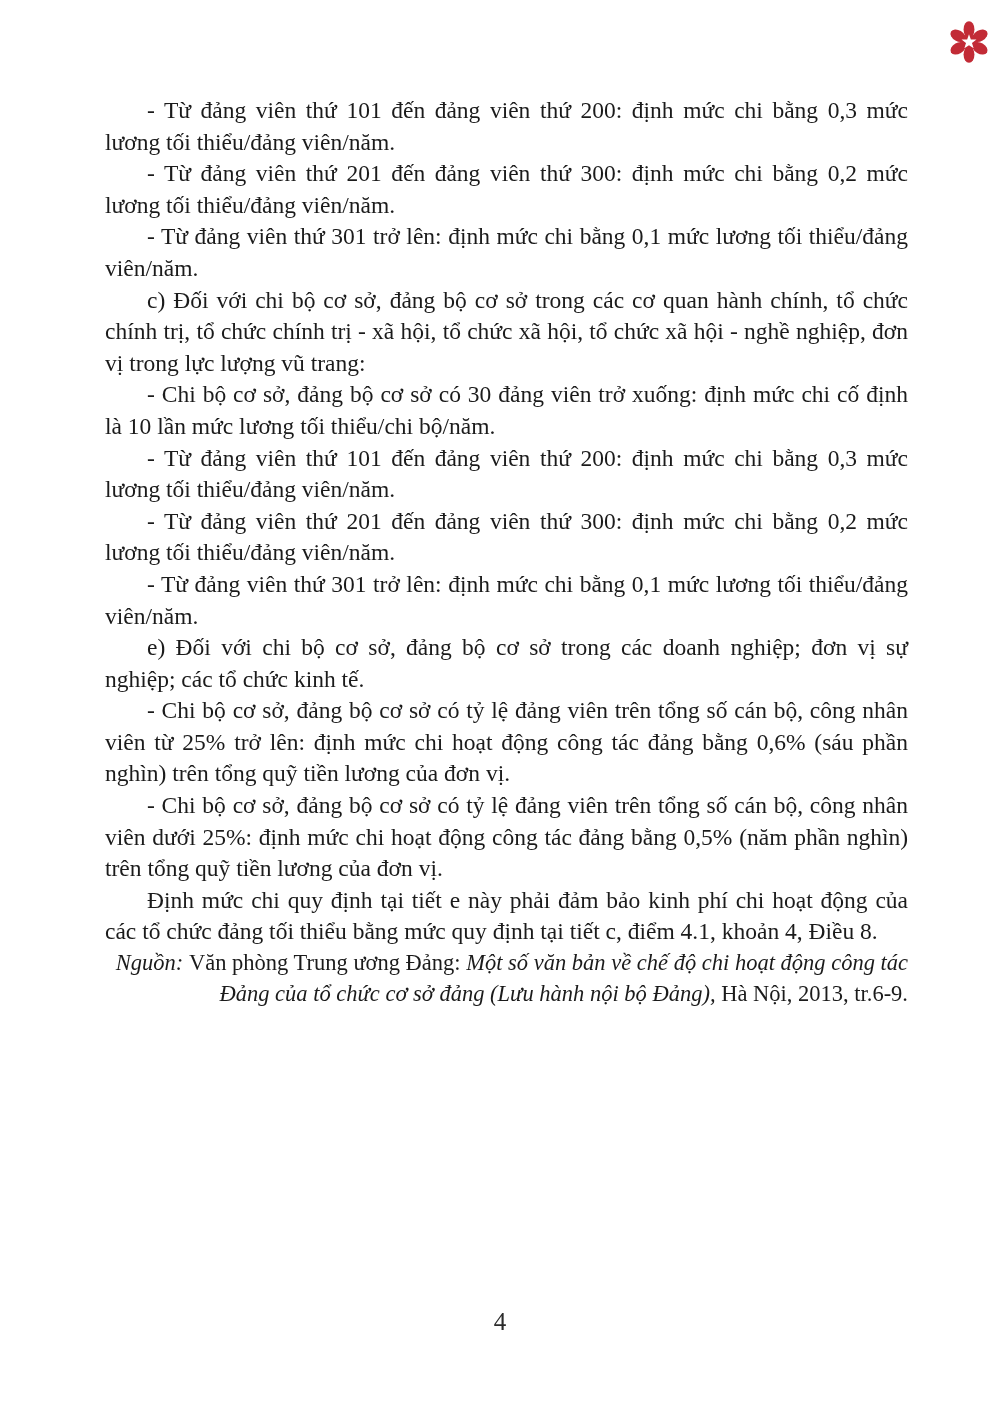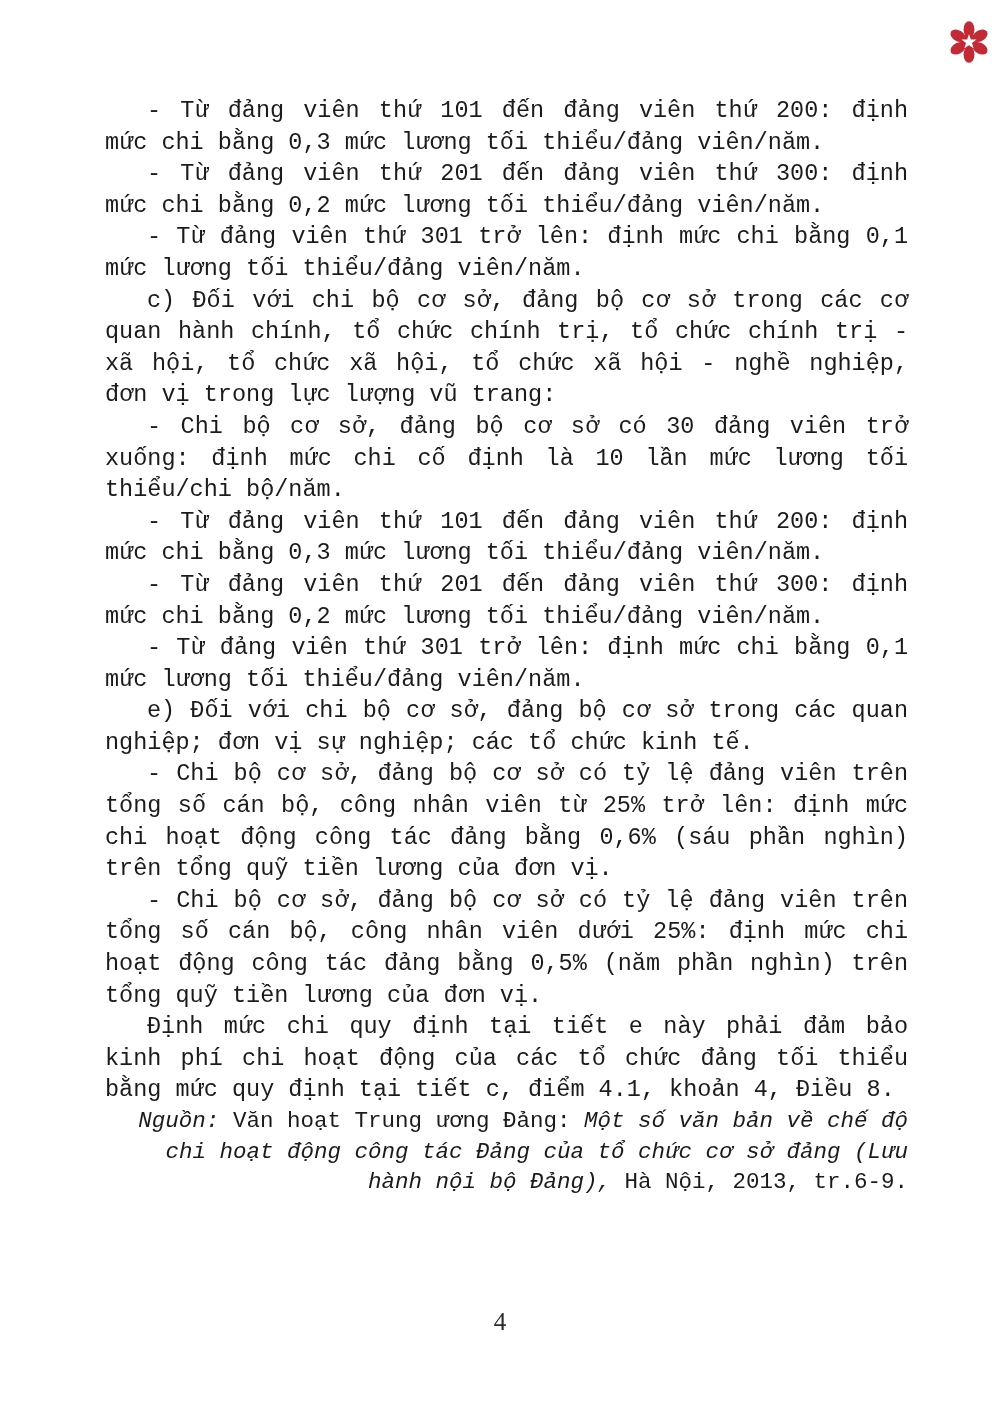--- a/index.html
+++ b/index.html
@@ -22,21 +22,20 @@
     width: 803px;
     font-size: 23.5px;
     line-height: 31.6px;
     text-align: justify;
     color: #1b1b1b;
   }
   .text-block p {
     margin: 0;
     padding: 0;
     text-indent: 42px;
-    font-family: Liberation Mono, monospace;
   }
   .source {
     margin-top: 10px;
     text-align: right;
     font-size: 22.5px;
     line-height: 30.5px;
     text-indent: 0 !important;
     color: #1b1b1b;
   }
   .source .it { font-style: italic; }
@@ -80,25 +79,25 @@
 
   <div class="text-block">
     <p>- Từ đảng viên thứ 101 đến đảng viên thứ 200: định mức chi bằng 0,3 mức lương tối thiểu/đảng viên/năm.</p>
     <p>- Từ đảng viên thứ 201 đến đảng viên thứ 300: định mức chi bằng 0,2 mức lương tối thiểu/đảng viên/năm.</p>
     <p>- Từ đảng viên thứ 301 trở lên: định mức chi bằng 0,1 mức lương tối thiểu/đảng viên/năm.</p>
     <p>c) Đối với chi bộ cơ sở, đảng bộ cơ sở trong các cơ quan hành chính, tổ chức chính trị, tổ chức chính trị - xã hội, tổ chức xã hội, tổ chức xã hội - nghề nghiệp, đơn vị trong lực lượng vũ trang:</p>
     <p>- Chi bộ cơ sở, đảng bộ cơ sở có 30 đảng viên trở xuống: định mức chi cố định là 10 lần mức lương tối thiểu/chi bộ/năm.</p>
     <p>- Từ đảng viên thứ 101 đến đảng viên thứ 200: định mức chi bằng 0,3 mức lương tối thiểu/đảng viên/năm.</p>
     <p>- Từ đảng viên thứ 201 đến đảng viên thứ 300: định mức chi bằng 0,2 mức lương tối thiểu/đảng viên/năm.</p>
     <p>- Từ đảng viên thứ 301 trở lên: định mức chi bằng 0,1 mức lương tối thiểu/đảng viên/năm.</p>
-    <p>e) Đối với chi bộ cơ sở, đảng bộ cơ sở trong các quan nghiệp; đơn vị sự nghiệp; các tổ chức kinh tế.</p>
+    <p>e) Đối với chi bộ cơ sở, đảng bộ cơ sở trong các doanh nghiệp; đơn vị sự nghiệp; các tổ chức kinh tế.</p>
     <p>- Chi bộ cơ sở, đảng bộ cơ sở có tỷ lệ đảng viên trên tổng số cán bộ, công nhân viên từ 25% trở lên: định mức chi hoạt động công tác đảng bằng 0,6% (sáu phần nghìn) trên tổng quỹ tiền lương của đơn vị.</p>
     <p>- Chi bộ cơ sở, đảng bộ cơ sở có tỷ lệ đảng viên trên tổng số cán bộ, công nhân viên dưới 25%: định mức chi hoạt động công tác đảng bằng 0,5% (năm phần nghìn) trên tổng quỹ tiền lương của đơn vị.</p>
     <p>Định mức chi quy định tại tiết e này phải đảm bảo kinh phí chi hoạt động của các tổ chức đảng tối thiểu bằng mức quy định tại tiết c, điểm 4.1, khoản 4, Điều 8.</p>
 
     <p class="source">
-      <span class="it">Nguồn: </span><span class="rm">Văn hoạt Trung ương Đảng: </span><span class="it">Một số văn bản về chế độ chi hoạt động công tác Đảng của tổ chức cơ sở đảng (Lưu hành nội bộ Đảng), </span><span class="rm">Hà Nội, 2013, tr.6-9.</span>
+      <span class="it">Nguồn: </span><span class="rm">Văn phòng Trung ương Đảng: </span><span class="it">Một số văn bản về chế độ chi hoạt động công tác Đảng của tổ chức cơ sở đảng (Lưu hành nội bộ Đảng), </span><span class="rm">Hà Nội, 2013, tr.6-9.</span>
     </p>
   </div>
 
   <div class="page-number">4</div>
 
 </div>
 
 </body></html>

